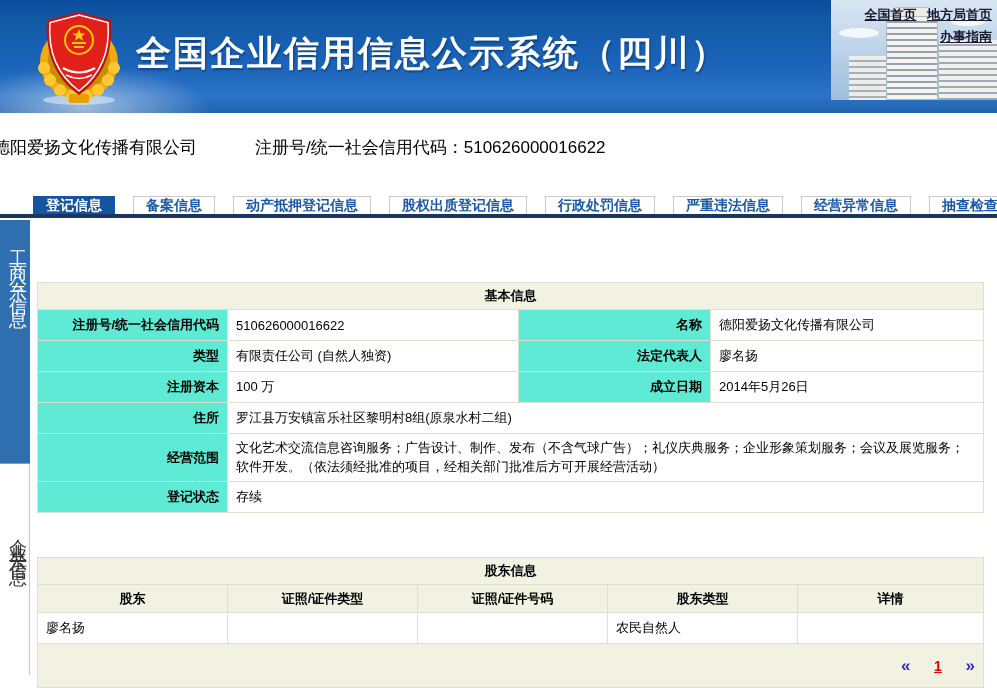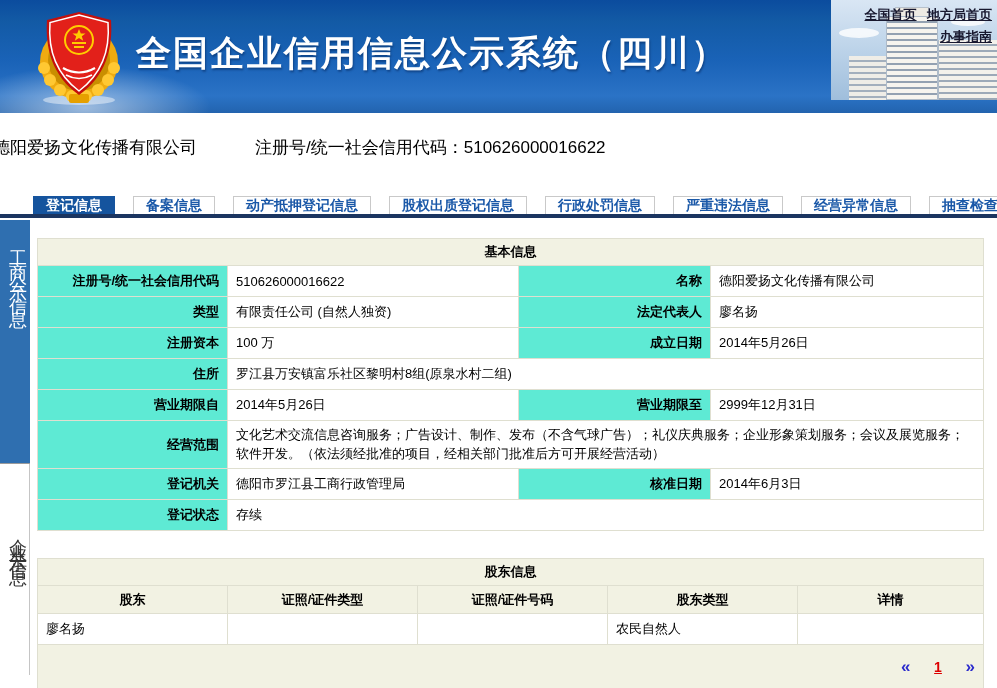--- a/index.html
+++ b/index.html
@@ -49,21 +49,21 @@
   .side-tab { writing-mode:vertical-rl; text-orientation:upright; width:30px;
     font-size:18px; cursor:pointer; }
   .side-tab.active { height:243px; background:#2F6FB0; color:#fff; letter-spacing:12px;
     padding-top:16px; text-align:left; }
   .side-divider { border-top:1px solid #9B9B9B; width:30px; }
   .side-tab.inactive { color:#333; letter-spacing:6px; margin-top:60px; height:154px; }
   .content { flex:1; margin:20px 13px 0 7px; }
 
   
   table.info-table { width:100%; border-collapse:collapse; table-layout:fixed;
-    border:1px solid #A6A6A6; background:#fff; }
+    border:1px solid #A6A6A6; background:#fff;margin-top:44px; }
   table.info-table td, table.info-table th { border:1px solid #DFDFD0; font-size:13px;
     color:#000; padding:4px 8px; overflow:hidden; }
   th.section-title { background:#F2F2E3; font-size:14px; font-weight:bold;
     text-align:center; height:26px; }
   td.lbl { background:#5eead4; font-weight:bold; font-size:14px; text-align:right;
     padding-right:10px; }
   td.val { text-align:left; }
   tr.r { height:31px; }
   tr.r-tall { height:48px; }
   td.val.scope { line-height:1.45; }
@@ -176,35 +176,23 @@
         <tr class="r">
           <td class="lbl">注册资本</td>
           <td class="val">100 万</td>
           <td class="lbl">成立日期</td>
           <td class="val">2014年5月26日</td>
         </tr>
         <tr class="r">
           <td class="lbl">住所</td>
           <td class="val" colspan="3">罗江县万安镇富乐社区黎明村8组(原泉水村二组)</td>
         </tr>
-        <tr class="r">
-          <td class="lbl">营业期限自</td>
-          <td class="val">2014年5月26日</td>
-          <td class="lbl">营业期限至</td>
-          <td class="val">2999年12月31日</td>
-        </tr>
         <tr class="r-tall">
           <td class="lbl">经营范围</td>
           <td class="val scope" colspan="3">文化艺术交流信息咨询服务；广告设计、制作、发布（不含气球广告）；礼仪庆典服务；企业形象策划服务；会议及展览服务；软件开发。（依法须经批准的项目，经相关部门批准后方可开展经营活动）</td>
-        </tr>
-        <tr class="r">
-          <td class="lbl">登记机关</td>
-          <td class="val">德阳市罗江县工商行政管理局</td>
-          <td class="lbl">核准日期</td>
-          <td class="val">2014年6月3日</td>
         </tr>
         <tr class="r">
           <td class="lbl">登记状态</td>
           <td class="val" colspan="3">存续</td>
         </tr>
       </tbody>
         </table>
 
       <div class="shareholders-wrap">
         <table class="info-table">

